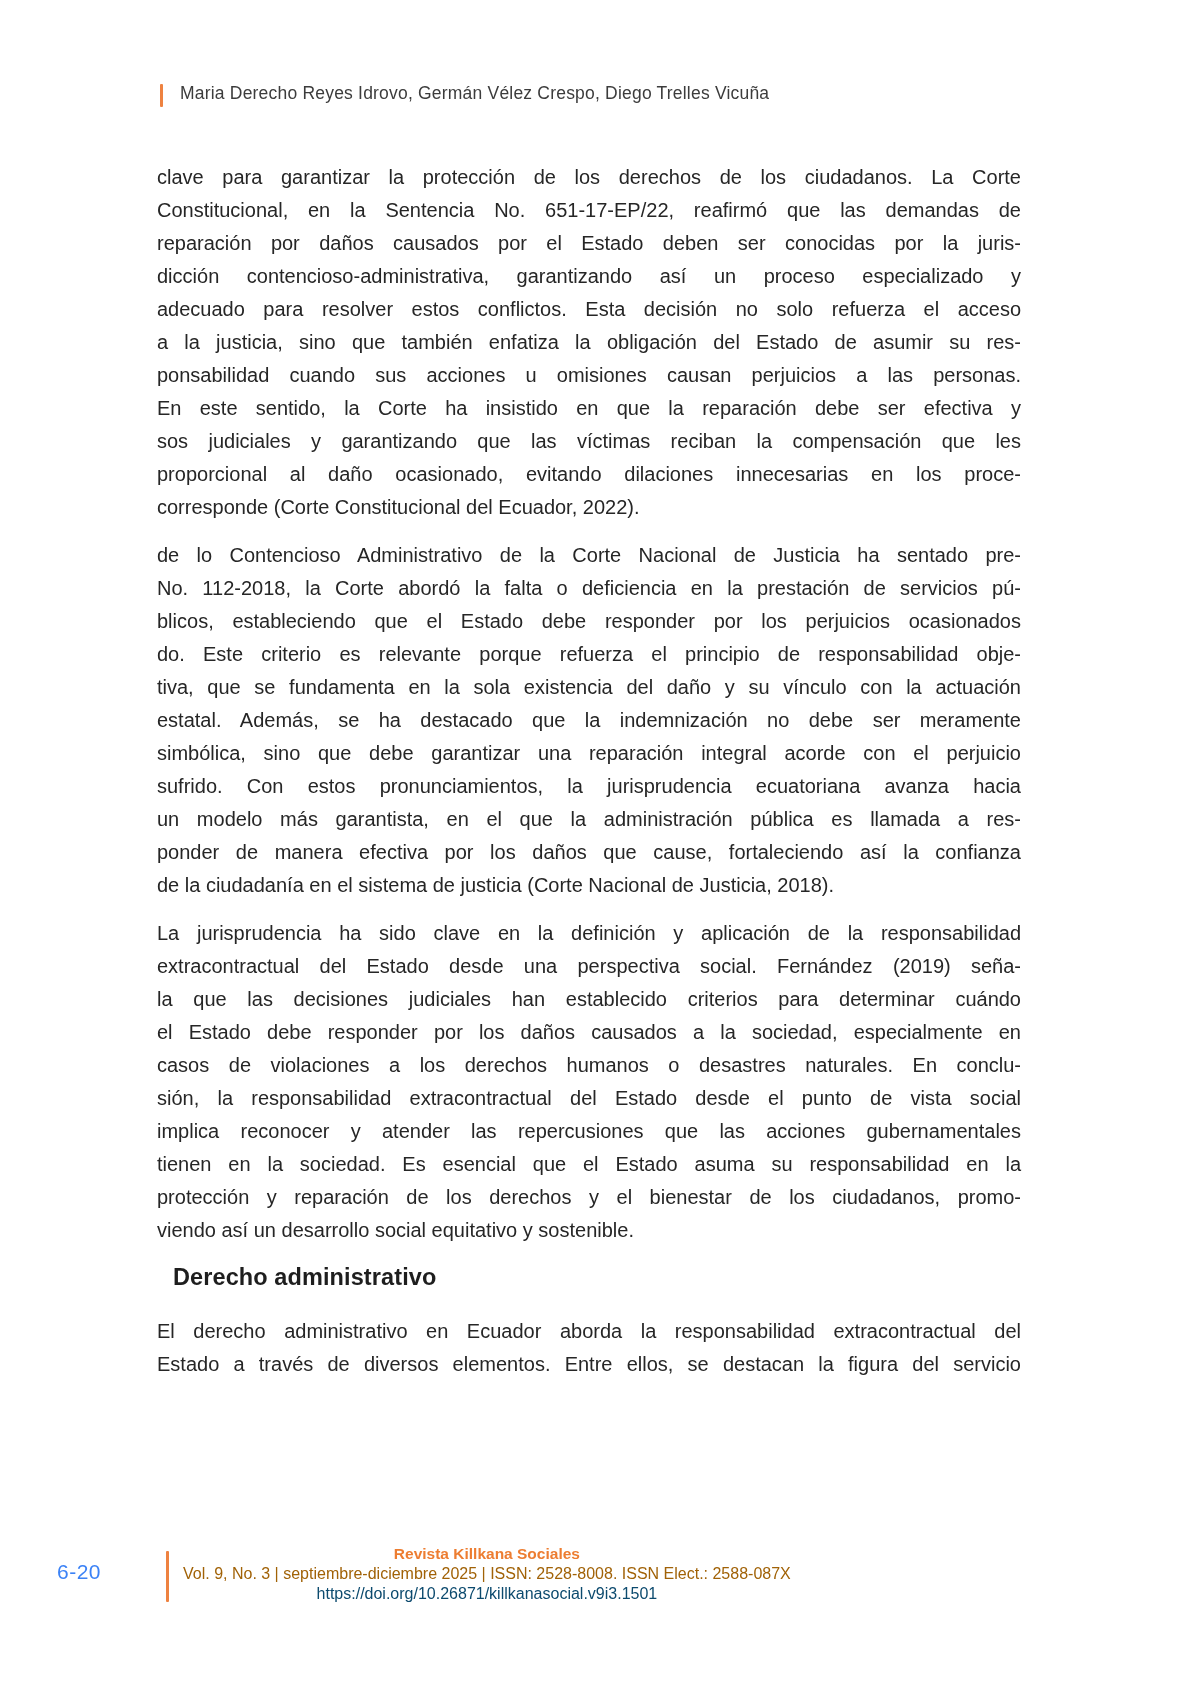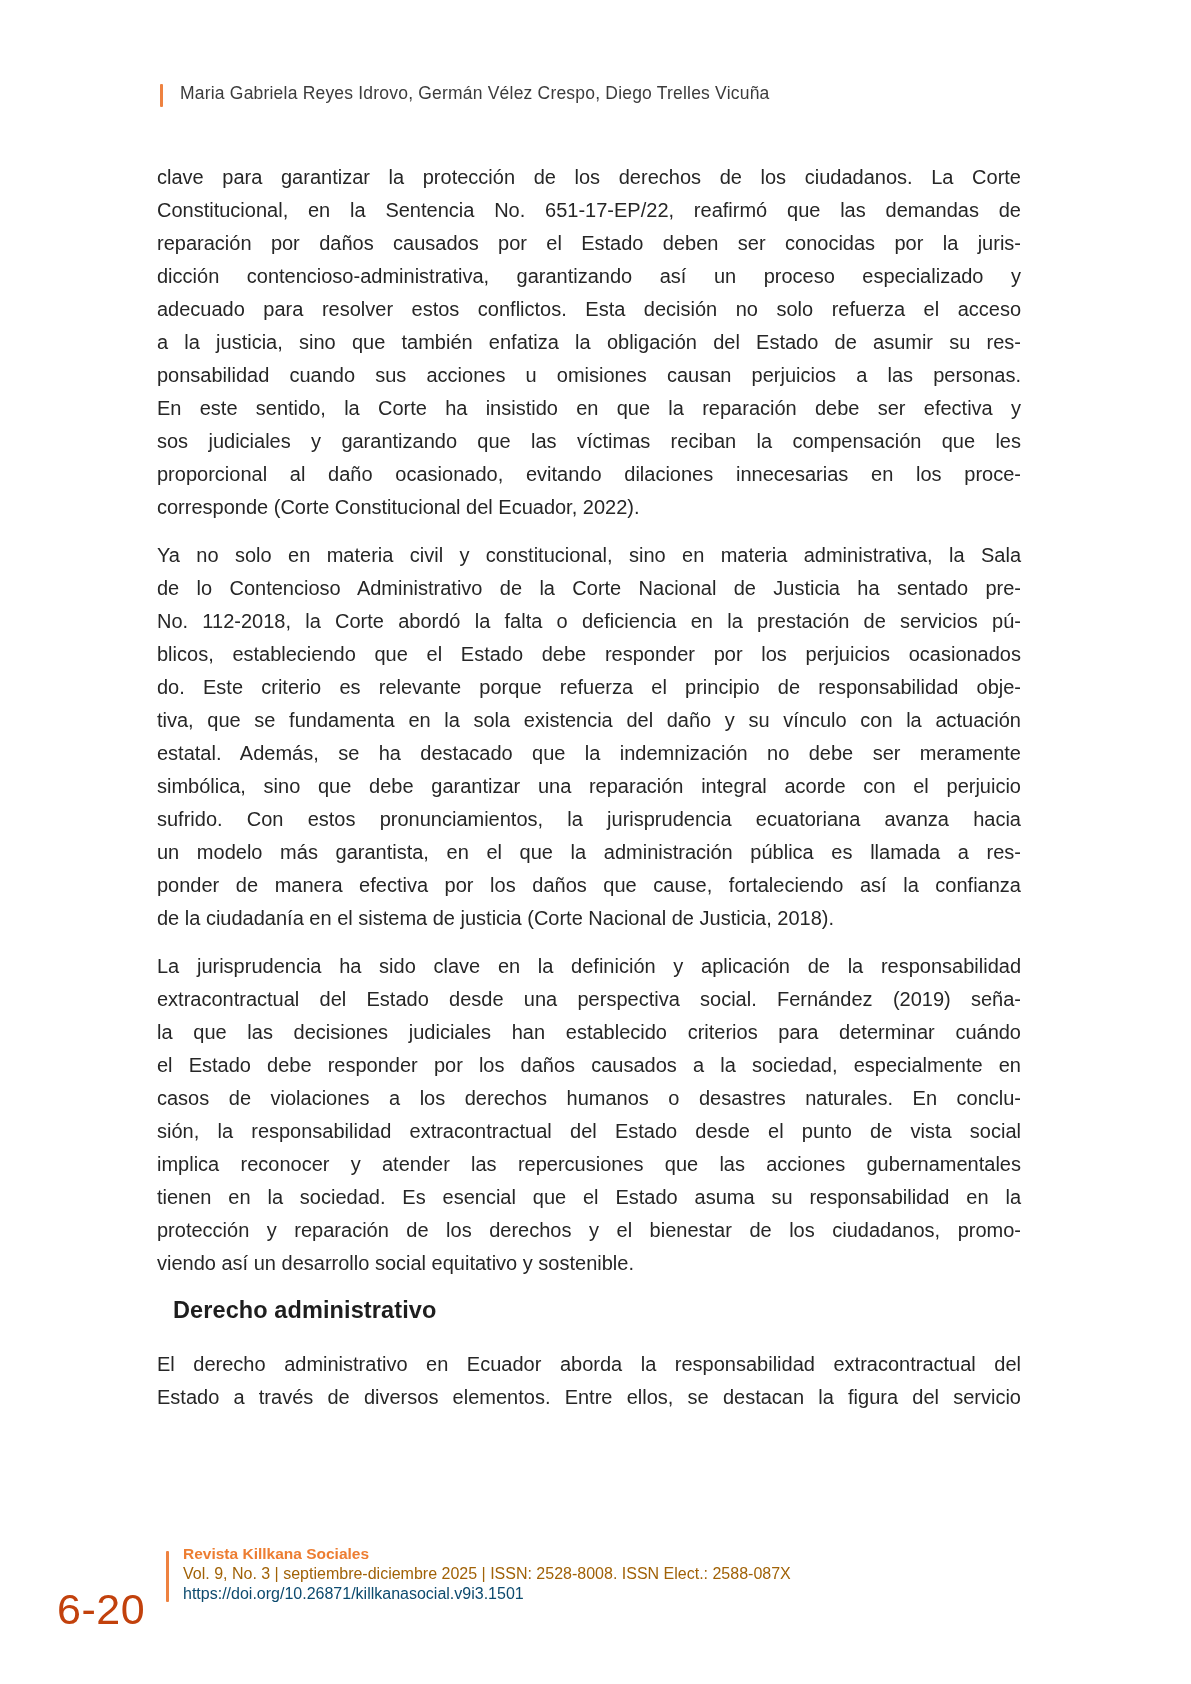--- a/index.html
+++ b/index.html
@@ -26,54 +26,53 @@
   .line { text-align:justify; text-align-last:justify; }
   .line.last { text-align-last:left; }
   .section-heading {
     font-size:23.5px; font-weight:bold; color:#1E1E1E;
     line-height:30px; margin:0 0 23px 16px; letter-spacing:0.1px;
   }
 
   
   .page-range {
     position:absolute; left:57px; top:1553px;
-    font-size:43px; color:#c2410c; letter-spacing:0.5px; line-height:38px;margin-top:37px;
+    font-size:21px; color:#3b82f6; letter-spacing:0.5px; line-height:38px;
   }
   .footer-bar { position:absolute; left:166px; top:1551px; width:3px; height:51px; background:#EE8240; border-radius:1px; }
-  .footer-meta { position:absolute; left:183px; top:1544px; white-space:nowrap; }
+  .footer-meta { position:absolute; left:183px; top:1544px; white-space:nowrap;text-align:center; }
   .journal { font-size:15.5px; font-weight:bold; color:#ED7D31; line-height:20px; }
   .issue { font-size:16px; color:#a16207; line-height:20px; }
   .doi { display:block; font-size:16px; color:#0c4a6e; line-height:20px; text-decoration:none; }
 </style>
 </head>
 <body>
 
 <div class="page">
 
   <header class="author-header">
     <span class="vbar"></span>
-    <span class="authors">Maria Gabriela Reyes Idrovo, Germán Vélez Crespo, Diego Trelles Vicuña</span>
+    <span class="authors">Maria Derecho Reyes Idrovo, Germán Vélez Crespo, Diego Trelles Vicuña</span>
   </header>
 
   <main class="content">
     <div class="para">
         <div class="line">clave para garantizar la protección de los derechos de los ciudadanos. La Corte</div>
         <div class="line">Constitucional, en la Sentencia No. 651-17-EP/22, reafirmó que las demandas de</div>
         <div class="line">reparación por daños causados por el Estado deben ser conocidas por la juris-</div>
         <div class="line">dicción contencioso-administrativa, garantizando así un proceso especializado y</div>
         <div class="line">adecuado para resolver estos conflictos. Esta decisión no solo refuerza el acceso</div>
         <div class="line">a la justicia, sino que también enfatiza la obligación del Estado de asumir su res-</div>
         <div class="line">ponsabilidad cuando sus acciones u omisiones causan perjuicios a las personas.</div>
         <div class="line">En este sentido, la Corte ha insistido en que la reparación debe ser efectiva y</div>
         <div class="line">sos judiciales y garantizando que las víctimas reciban la compensación que les</div>
         <div class="line">proporcional al daño ocasionado, evitando dilaciones innecesarias en los proce-</div>
         <div class="line last">corresponde (Corte Constitucional del Ecuador, 2022).</div>
       </div>
     <div class="para">
-        <div class="line">Ya no solo en materia civil y constitucional, sino en materia administrativa, la Sala</div>
         <div class="line">de lo Contencioso Administrativo de la Corte Nacional de Justicia ha sentado pre-</div>
         <div class="line">No. 112-2018, la Corte abordó la falta o deficiencia en la prestación de servicios pú-</div>
         <div class="line">blicos, estableciendo que el Estado debe responder por los perjuicios ocasionados</div>
         <div class="line">do. Este criterio es relevante porque refuerza el principio de responsabilidad obje-</div>
         <div class="line">tiva, que se fundamenta en la sola existencia del daño y su vínculo con la actuación</div>
         <div class="line">estatal. Además, se ha destacado que la indemnización no debe ser meramente</div>
         <div class="line">simbólica, sino que debe garantizar una reparación integral acorde con el perjuicio</div>
         <div class="line">sufrido. Con estos pronunciamientos, la jurisprudencia ecuatoriana avanza hacia</div>
         <div class="line">un modelo más garantista, en el que la administración pública es llamada a res-</div>
         <div class="line">ponder de manera efectiva por los daños que cause, fortaleciendo así la confianza</div>

